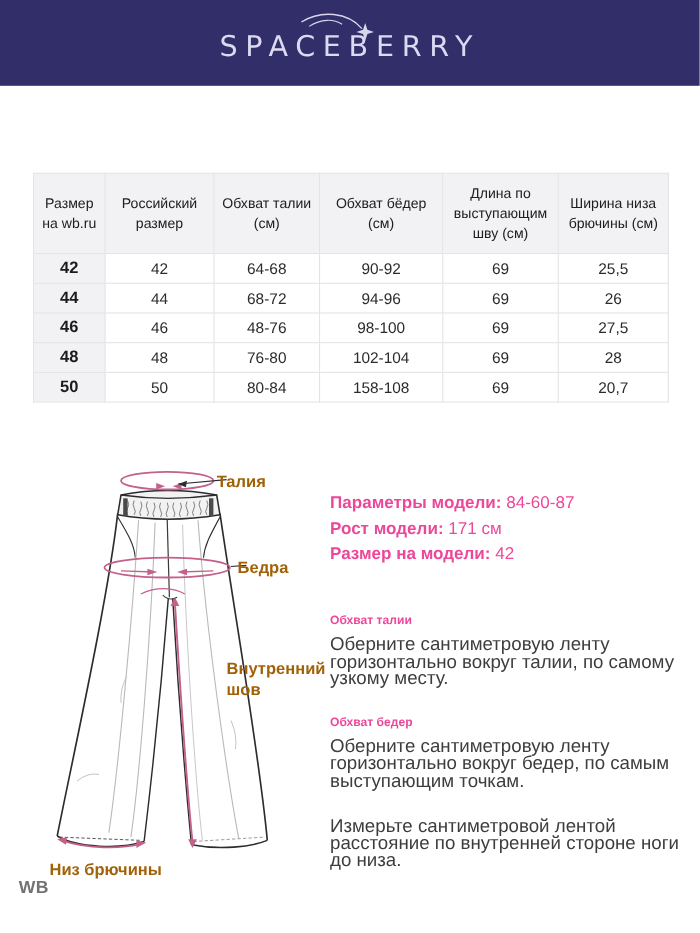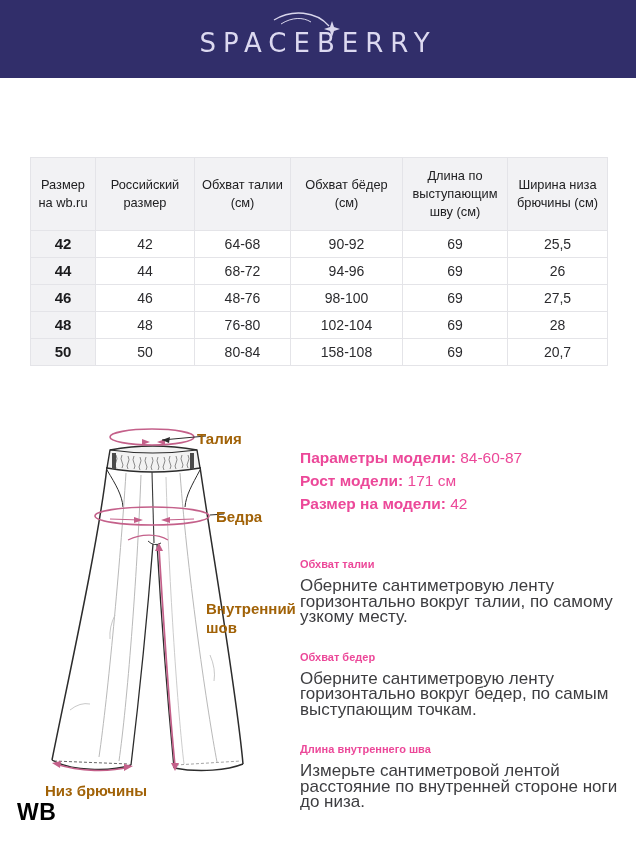--- a/index.html
+++ b/index.html
@@ -49,21 +49,21 @@
   .diagram svg{position:absolute;left:0;top:0;}
   .dlabel{
     position:absolute;font-size:15px;font-weight:600;color:#a16207;line-height:19px;
   }
   .lbl-waist{left:197px;top:429px;}
   .lbl-hips{left:216px;top:507px;}
   .lbl-inseam{left:168px;top:599px;width:104px;margin-left:38px;}
   .lbl-hem{left:45px;top:781px;}
   .watermark{
     position:absolute;left:17px;top:799px;
-    font-size:23px;font-weight:700;color:#000000;letter-spacing:0.5px;
+    font-size:16px;font-weight:700;color:#737373;letter-spacing:0.5px;
   }
 
   
   .model-info{position:absolute;left:300px;top:446px;width:320px;}
   .model-line{font-size:15.5px;line-height:23px;color:#ec4899;}
   .model-line b{font-weight:700;}
   .measure-sections{position:absolute;left:300px;top:546px;width:326px;}
   .msection{margin-bottom:26px;}
   .msection h3{
     margin:12px 0 8px 0;font-size:11px;font-weight:700;color:#ec4899;
@@ -214,16 +214,15 @@
 <div class="measure-sections">
   <div class="msection">
     <h3>Обхват талии</h3>
     <p>Оберните сантиметровую ленту горизонтально вокруг талии, по самому узкому месту.</p>
   </div>
   <div class="msection">
     <h3>Обхват бедер</h3>
     <p>Оберните сантиметровую ленту горизонтально вокруг бедер, по самым выступающим точкам.</p>
   </div>
   <div class="msection">
-    <h3>Длина внутреннего шва</h3>
     <p>Измерьте сантиметровой лентой расстояние по внутренней стороне ноги до низа.</p>
   </div>
 </div>
 
 </body></html>

